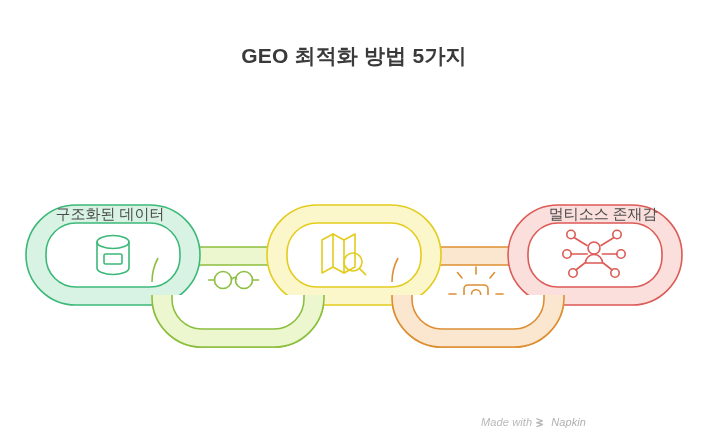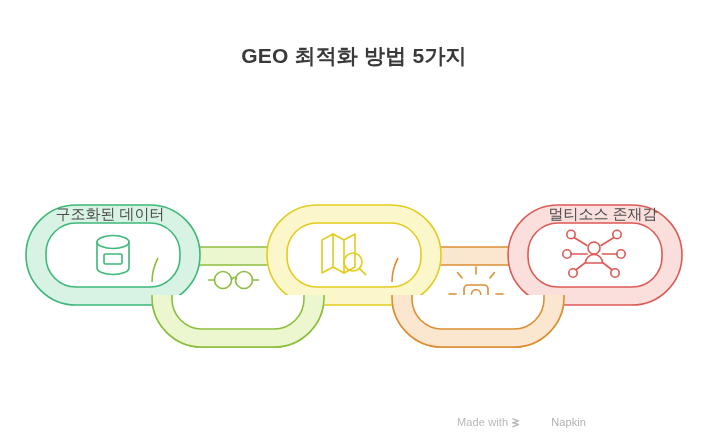--- a/index.html
+++ b/index.html
@@ -47,34 +47,35 @@
     font-weight: 500;
     white-space: nowrap;
     text-align: center;
   }
   .label-top { top: 161px; margin-top: 44px; }
   .label-bottom { top: 367px; }
   .lbl1 { left: 10px;  width: 200px; }
   .lbl2 { left: 145px; width: 180px; }
   .lbl3 { left: 262px; width: 185px; }
   .lbl4 { left: 390px; width: 180px; }
-  .lbl5 { left: 508px; width: 190px; }
+  .lbl5 { left: 508px; width: 190px; font-family: Liberation Serif, serif; }
 
   .footer {
     position: absolute;
     right: 14px;
     bottom: 10px;
     display: flex;
     align-items: center;
     gap: 4px;
     font-size: 11px;
     color: #b8b8b8;
     letter-spacing: 0.1px;
-  }
-  .footer .brand { color: #b0b0b0; margin-left: 24px; }
+    font-style: italic;
+  }
+  .footer .brand { color: #b0b0b0; }
   .napkin-mark {
     display: inline-block;
     width: 11px;
     height: 11px;
     line-height: 11px;
   }
 </style>
 </head>
 <body>
 

